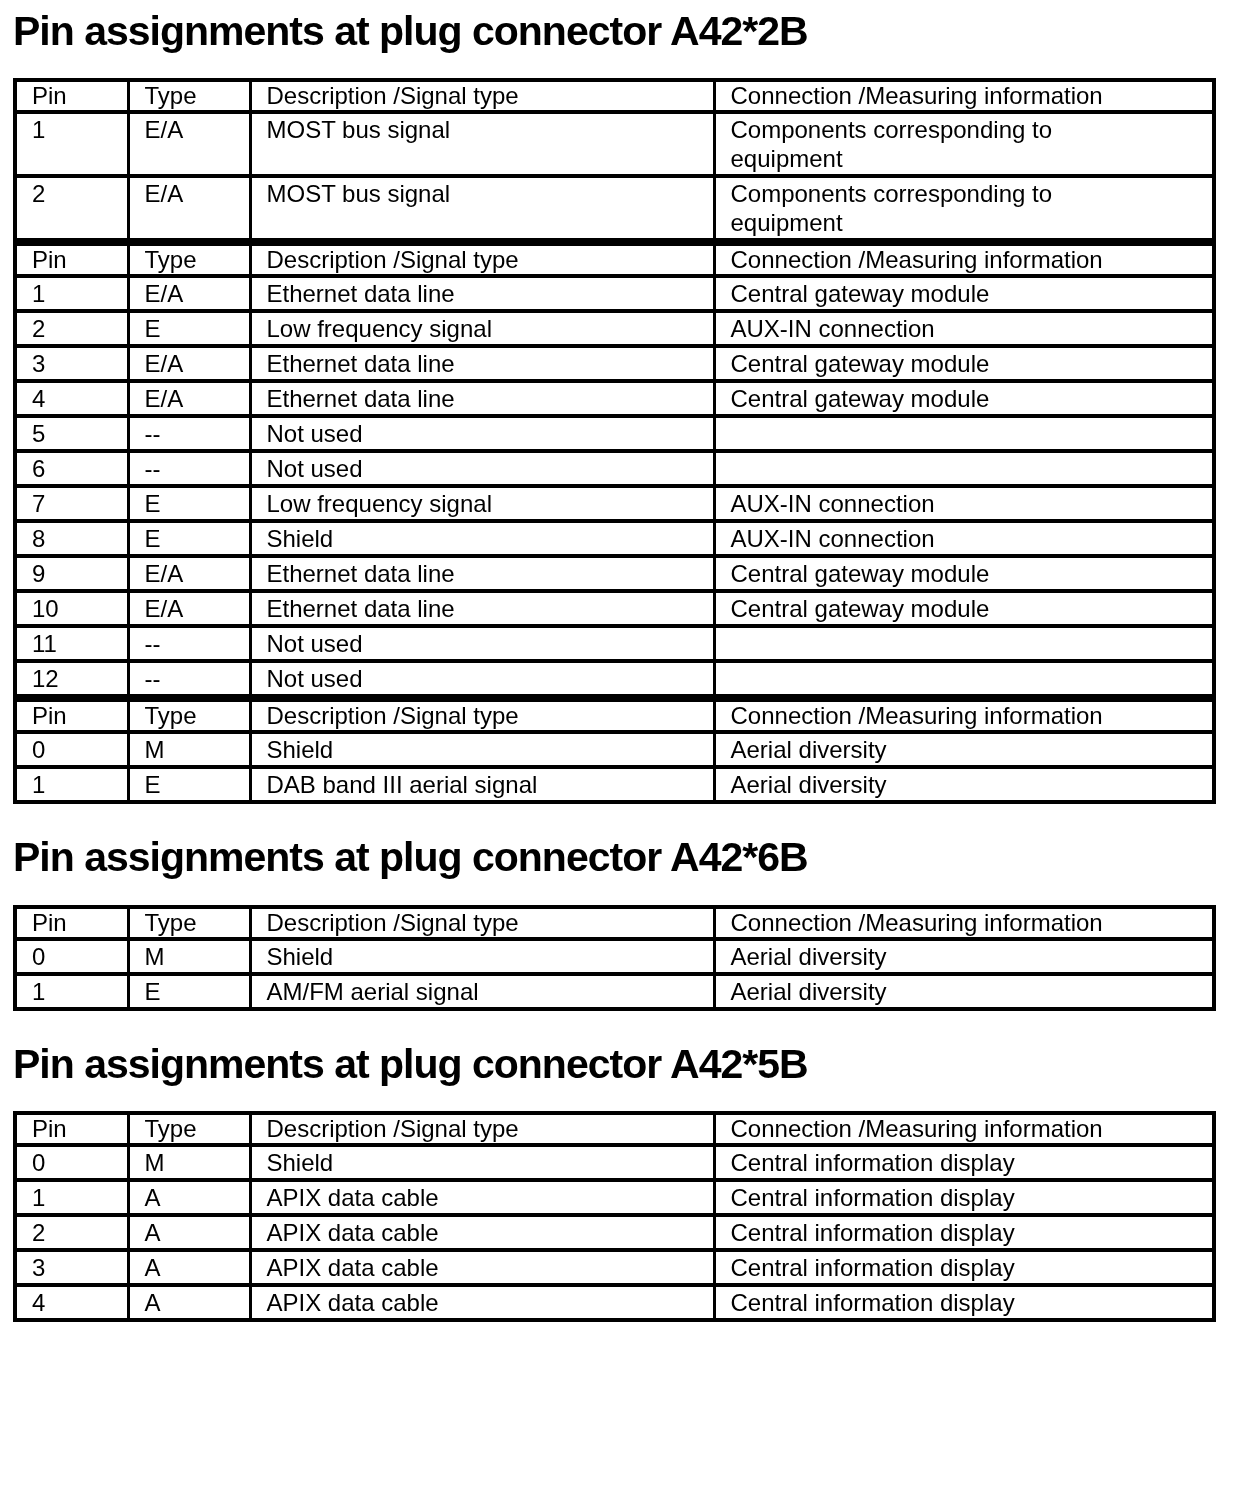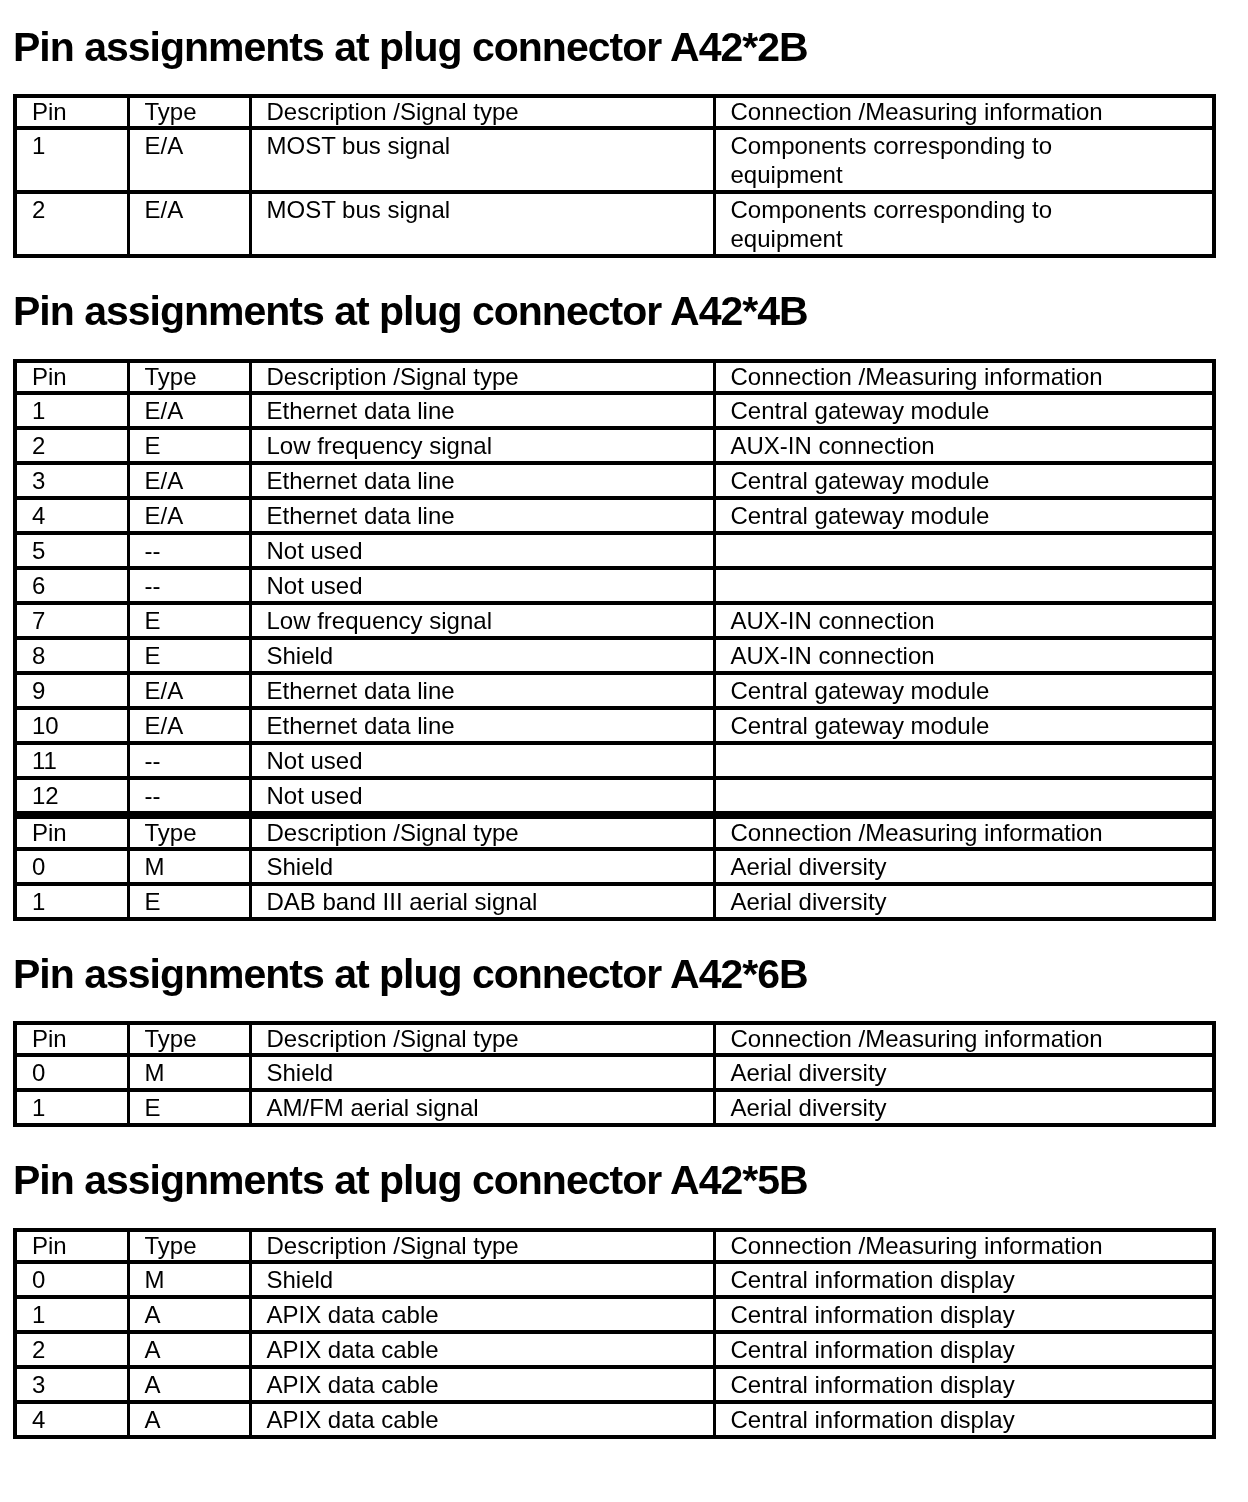--- a/index.html
+++ b/index.html
@@ -13,21 +13,21 @@
     padding: 8px 20px 24px 13px;
   }
   .section-title {
     font-size: 41px;
     font-weight: bold;
     letter-spacing: -1px;
     line-height: 1.06;
     margin: 32px 0 25px 0;
     white-space: nowrap;
   }
-  section:first-of-type .section-title { margin-top: 18px; }
+  section:first-of-type .section-title { margin-top: 2px; }
   table.pin-table {
     border-collapse: collapse;
     table-layout: fixed;
     width: 1199px;
     border: 4px solid #000000;
     background: #ffffff;
   }
   .col-pin  { width: 113px; }
   .col-type { width: 122px; }
   .col-desc { width: 464px; }
@@ -90,21 +90,20 @@
             <td>E/A</td>
             <td>MOST bus signal</td>
             <td>Components corresponding to
 equipment</td>
           </tr>
         </tbody>
     </table>
   </section>
 
   <section class="section">
-    <h2 class="section-title">Pin assignments at plug connector A42*4B</h2>
     <table class="pin-table">
       <colgroup>
         <col class="col-pin">
         <col class="col-type">
         <col class="col-desc">
         <col class="col-conn">
       </colgroup>
       <thead>
         <tr>
             <th>Pin</th>

